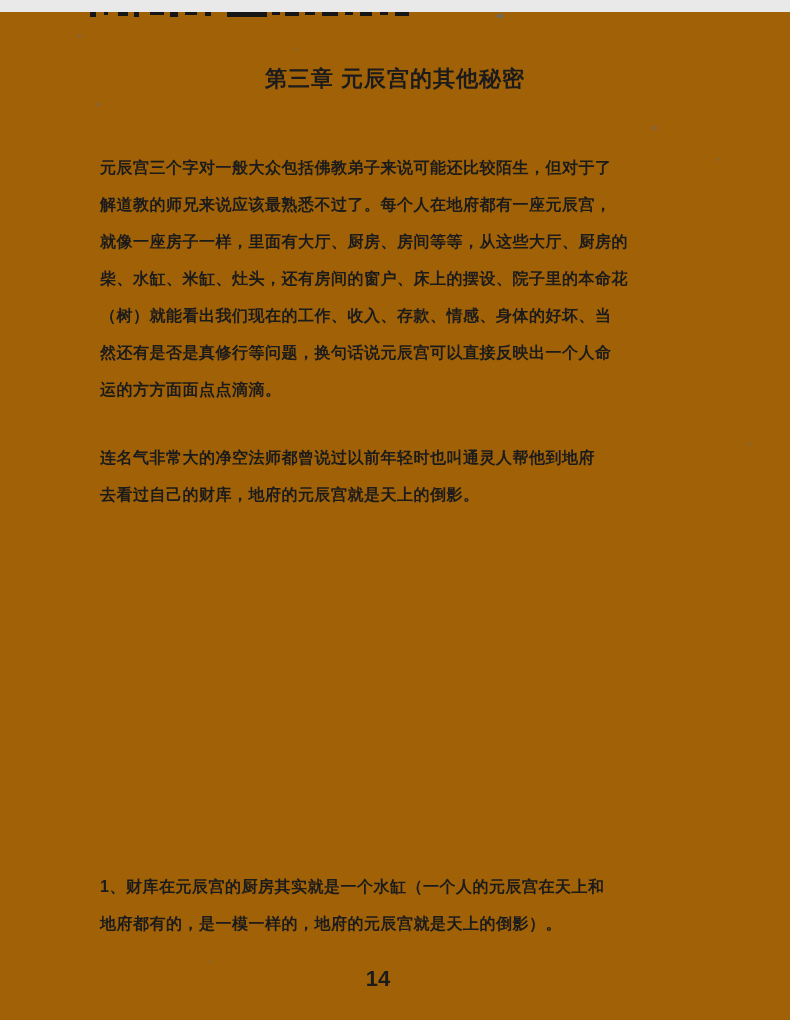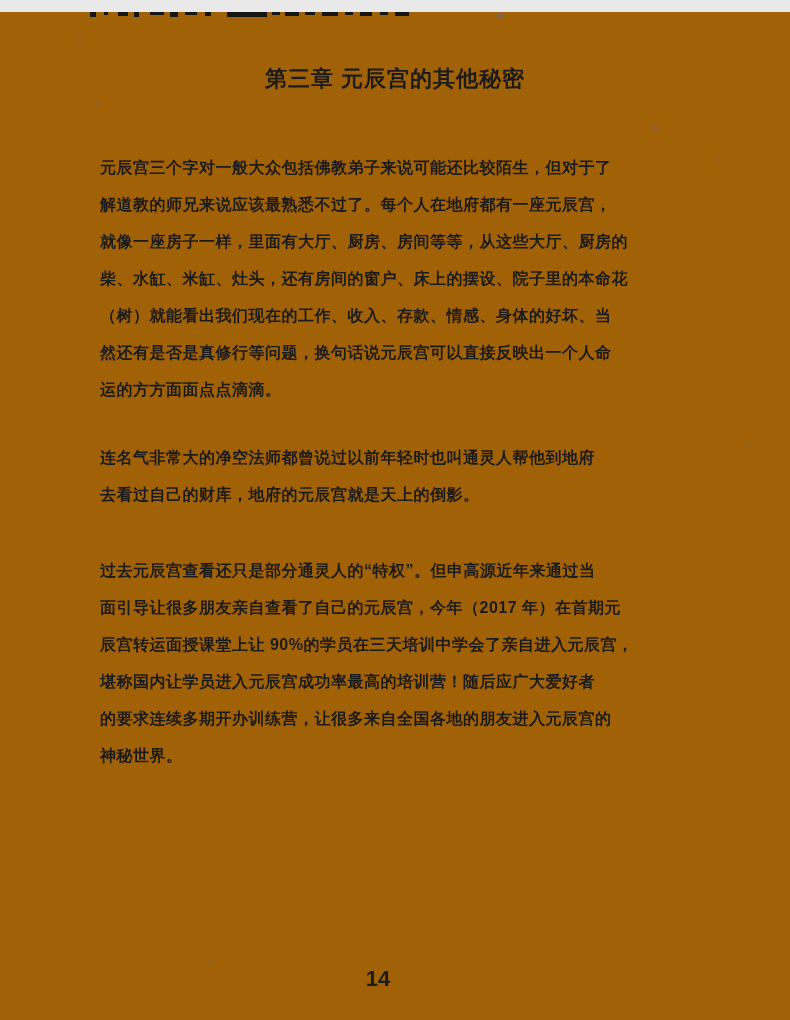--- a/index.html
+++ b/index.html
@@ -97,28 +97,24 @@
 解道教的师兄来说应该最熟悉不过了。每个人在地府都有一座元辰宫，
 就像一座房子一样，里面有大厅、厨房、房间等等，从这些大厅、厨房的
 柴、水缸、米缸、灶头，还有房间的窗户、床上的摆设、院子里的本命花
 （树）就能看出我们现在的工作、收入、存款、情感、身体的好坏、当
 然还有是否是真修行等问题，换句话说元辰宫可以直接反映出一个人命
 运的方方面面点点滴滴。</div>
 
   <div class="para p2">连名气非常大的净空法师都曾说过以前年轻时也叫通灵人帮他到地府
 去看过自己的财库，地府的元辰宫就是天上的倒影。</div>
 
-  <div class="para p3">过去元辰宫查看还只是部分通灵人的“特权”。但申高源近年来通过当
-面引导让很多朋友亲自查看了自己的元辰宫，今年（2017 年）在首期元
-辰宫转运面授课堂上让 90%的学员在三天培训中学会了亲自进入元辰宫，
-堪称国内让学员进入元辰宫成功率最高的培训营！随后应广大爱好者
-的要求连续多期开办训练营，让很多来自全国各地的朋友进入元辰宫的
-神秘世界。</div>
 
 
+  <div class="para p4">1、财库在元辰宫的厨房其实就是一个水缸（一个人的元辰宫在天上和
+地府都有的，是一模一样的，地府的元辰宫就是天上的倒影）。</div>
 
   <div class="page-number">14</div>
 
   <span class="speck s1"></span>
   <span class="speck s2"></span>
   <span class="speck s3"></span>
   <span class="speck s4"></span>
   <span class="speck s5"></span>
   <span class="speck s6"></span>
   <span class="speck s7"></span>

